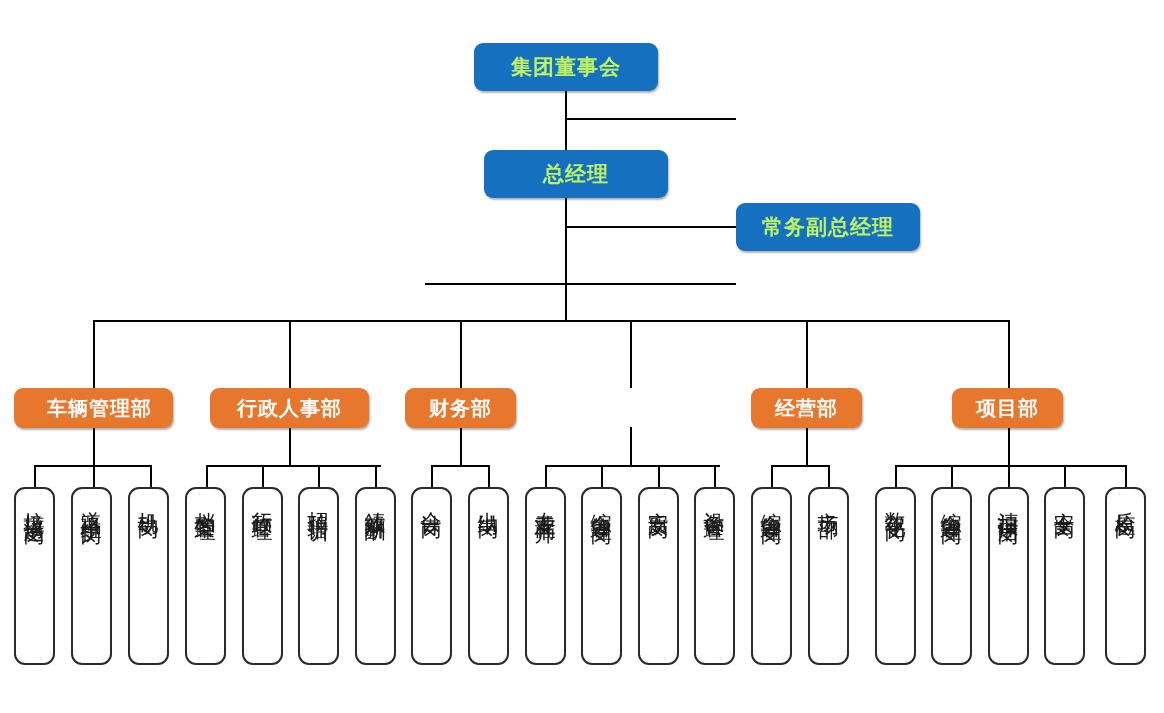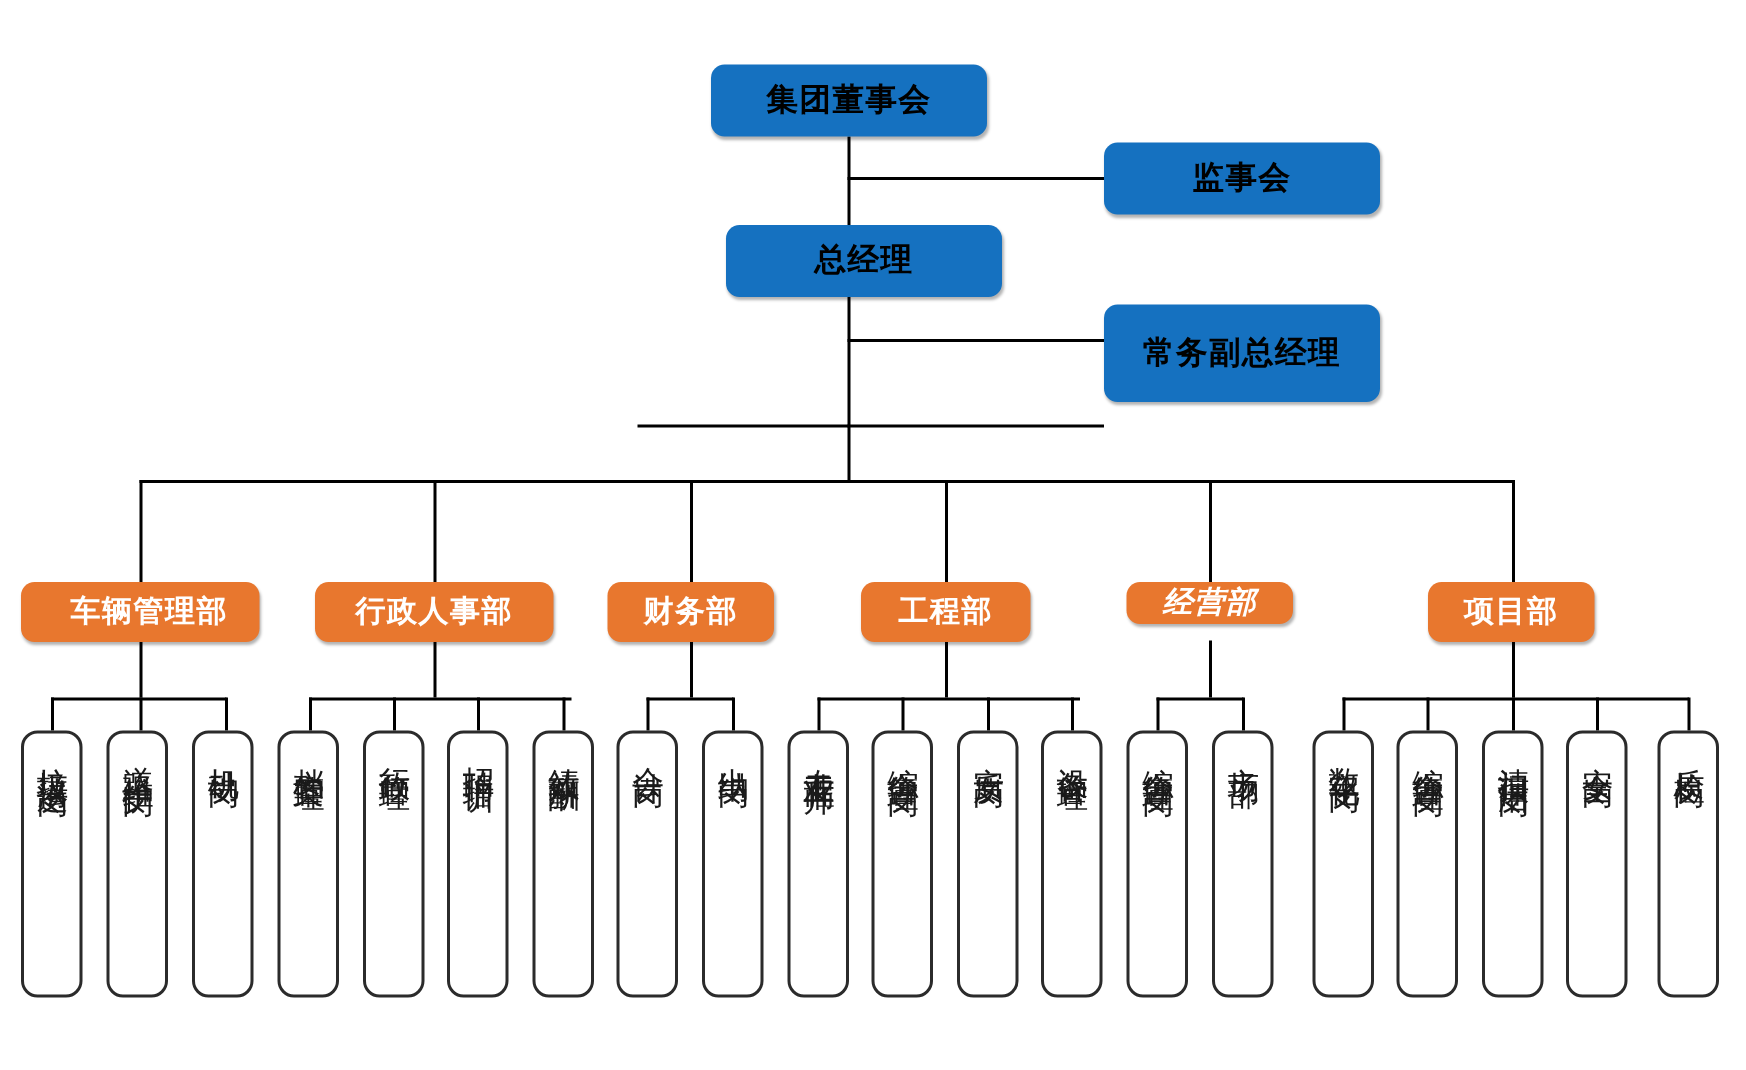--- a/index.html
+++ b/index.html
@@ -23,21 +23,21 @@
     display: flex;
     align-items: center;
     justify-content: center;
     text-align: center;
     line-height: 1.1;
     white-space: nowrap;
   }
   
   .exec {
     background: #1571c0;
-    color: #000000;
+    color: #bef264;
     border-radius: 9px;
     font-size: 21px;
     font-weight: 700;
     box-shadow: 1px 2px 2px rgba(0,0,0,0.30);
     letter-spacing: 1px;
   }
   
   .dept {
     background: #e8772e;
     color: #ffffff;
@@ -131,37 +131,35 @@
   <div class="ln lnv" style="left: 1008px; top: 427px; height: 38px; background: rgb(0, 0, 0);"></div>
   <div class="ln lnh" style="left: 895px; top: 465px; width: 231px; background: rgb(0, 0, 0);"></div>
   <div class="ln lnv" style="left: 895px; top: 465px; height: 22px; background: rgb(0, 0, 0);"></div>
   <div class="ln lnv" style="left: 951px; top: 465px; height: 22px; background: rgb(0, 0, 0);"></div>
   <div class="ln lnv" style="left: 1008px; top: 465px; height: 22px; background: rgb(0, 0, 0);"></div>
   <div class="ln lnv" style="left: 1064px; top: 465px; height: 22px; background: rgb(0, 0, 0);"></div>
   <div class="ln lnv" style="left: 1125px; top: 465px; height: 22px; background: rgb(0, 0, 0);"></div>
 
   <div class="node exec" style="left: 474px; top: 43px; width: 184px; height: 48px; background: rgb(21, 113, 192);">集团董事会</div>
 
-  <div class="node exec" style="left: 736px; top: 95px; width: 184px; height: 48px; background: rgb(21, 113, 192);">监事会</div>
 
   <div class="node exec" style="left: 484px; top: 150px; width: 184px; height: 48px; background: rgb(21, 113, 192);">总经理</div>
 
-  <div class="node exec" style="left: 736px; top: 203px; width: 184px; height: 65px; background: rgb(21, 113, 192);">常务副总经理</div>
+  <div class="node exec" style="left: 736px; top: 203px; width: 184px; height: 48px; background: rgb(21, 113, 192);">常务副总经理</div>
 
 
 
   <div class="node dept" style="left: 14px; top: 388px; width: 159px; height: 40px; background: rgb(232, 119, 46); padding-left: 12px;">车辆管理部</div>
 
   <div class="node dept" style="left: 405px; top: 388px; width: 111px; height: 40px; background: rgb(232, 119, 46);">财务部</div>
 
   <div class="node dept" style="left: 210px; top: 388px; width: 159px; height: 40px; background: rgb(232, 119, 46);">行政人事部</div>
 
-  <div class="node dept" style="left: 574px; top: 388px; width: 113px; height: 40px; background: rgb(232, 119, 46);">工程部</div>
 
-  <div class="node dept" style="left: 751px; top: 388px; width: 111px; height: 28px; background: rgb(232, 119, 46); font-style: italic;">经营部</div>
+  <div class="node dept" style="left: 751px; top: 388px; width: 111px; height: 40px; background: rgb(232, 119, 46);">经营部</div>
 
   <div class="node dept" style="left: 952px; top: 388px; width: 111px; height: 40px; background: rgb(232, 119, 46);">项目部</div>
 
   <div class="node post" style="left: 14px; top: 487px; width: 41px; height: 178px; border-color: rgb(43, 43, 43);">垃圾清运岗</div>
   <div class="node post" style="left: 71px; top: 487px; width: 41px; height: 178px; border-color: rgb(43, 43, 43);">道路维护岗</div>
   <div class="node post" style="left: 128px; top: 487px; width: 41px; height: 178px; border-color: rgb(43, 43, 43);">机动岗</div>
   <div class="node post" style="left: 185px; top: 487px; width: 41px; height: 178px; border-color: rgb(43, 43, 43);">档案管理</div>
   <div class="node post" style="left: 242px; top: 487px; width: 41px; height: 178px; border-color: rgb(43, 43, 43);">行政管理</div>
   <div class="node post" style="left: 298px; top: 487px; width: 41px; height: 178px; border-color: rgb(43, 43, 43);">招聘培训</div>
   <div class="node post" style="left: 355px; top: 487px; width: 41px; height: 178px; border-color: rgb(43, 43, 43);">绩效薪酬</div>

